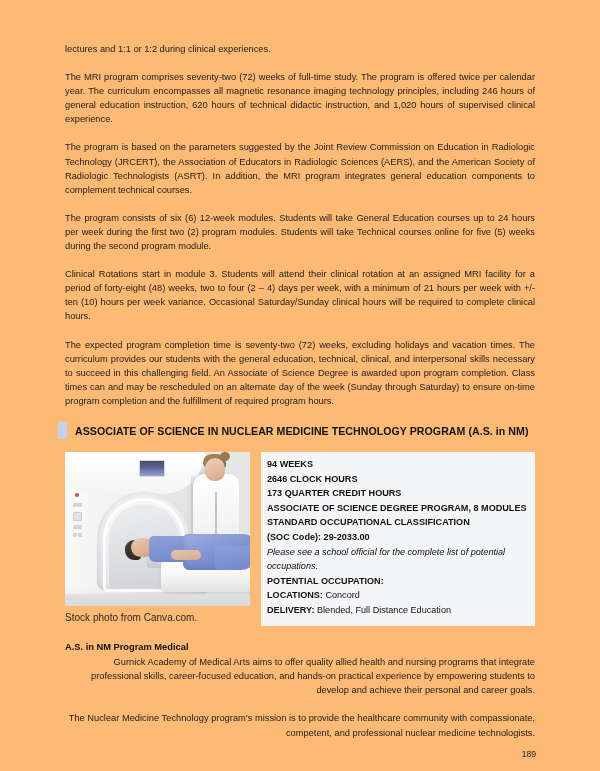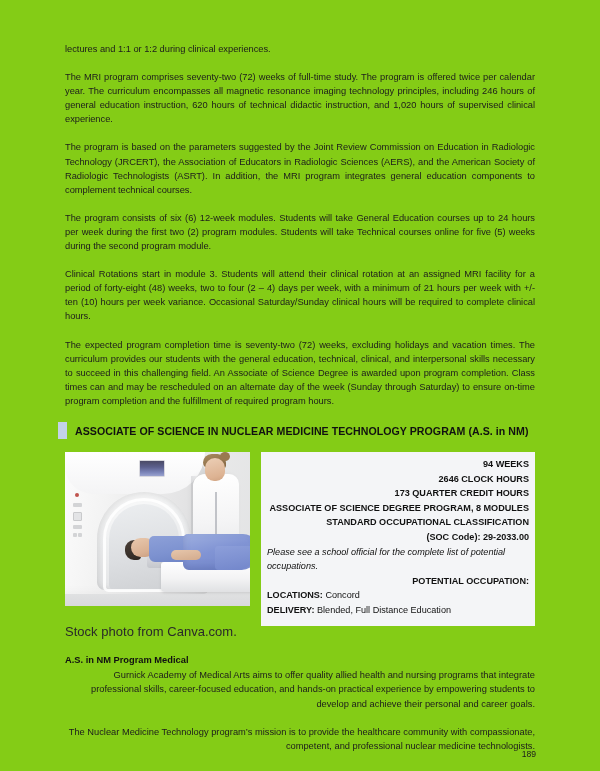--- a/index.html
+++ b/index.html
@@ -13,21 +13,21 @@
     position: relative;
     font-family: "Liberation Sans", sans-serif;
     color: #1a1a1a;
     overflow: hidden;
   }
   .page {
     position: absolute;
     left: 0; top: 0;
     width: 600px;
     height: 771px;
-    background: #84cc16;
+    background: #fdba74;
   }
   .content {
     position: absolute;
     left: 65px;
     top: 42px;
     width: 470px;
   }
   p.body-text {
     margin: 0 0 14px 0;
     font-size: 9.3px;
@@ -78,23 +78,23 @@
     flex: none;
   }
   .photo-frame {
     width: 185px;
     height: 154px;
     position: relative;
     overflow: hidden;
     background: #efefef;
   }
   .photo-caption {
-    font-size: 13px;
+    font-size: 10px;
     color: #2a2a2a;
-    margin-top: 18px;
+    margin-top: 6px;
     letter-spacing: 0.02px;
   }
 
   
   .scene {
     position: absolute;
     inset: 0;
     background: linear-gradient(180deg,#f2f3f4 0%, #eceded 45%, #e6e7e8 100%);
   }
   .back-wall {
@@ -334,21 +334,21 @@
     padding: 5px 6px 8px 6px;
     box-sizing: border-box;
     min-height: 154px;
   }
   .info-line {
     font-size: 9.1px;
     line-height: 14.6px;
     color: #111111;
     white-space: nowrap;
   }
-  .info-line.bold { font-weight: bold; text-align: right; }
+  .info-line.bold { font-weight: bold; }
   .info-line .lbl { font-weight: bold; }
   .info-line.italic {
     font-style: italic;
     font-weight: normal;
     white-space: normal;
   }
 
   .mission-heading {
     font-size: 9.3px;
     font-weight: bold;

